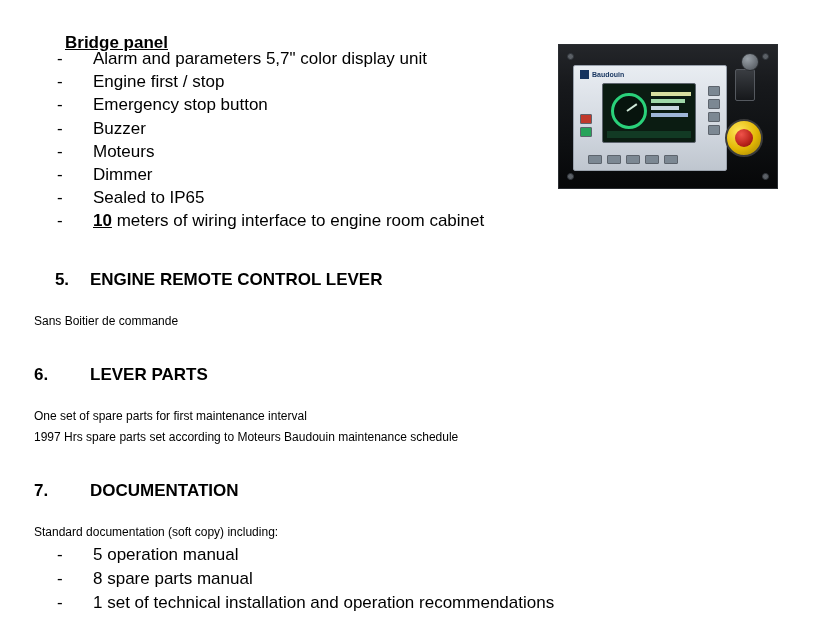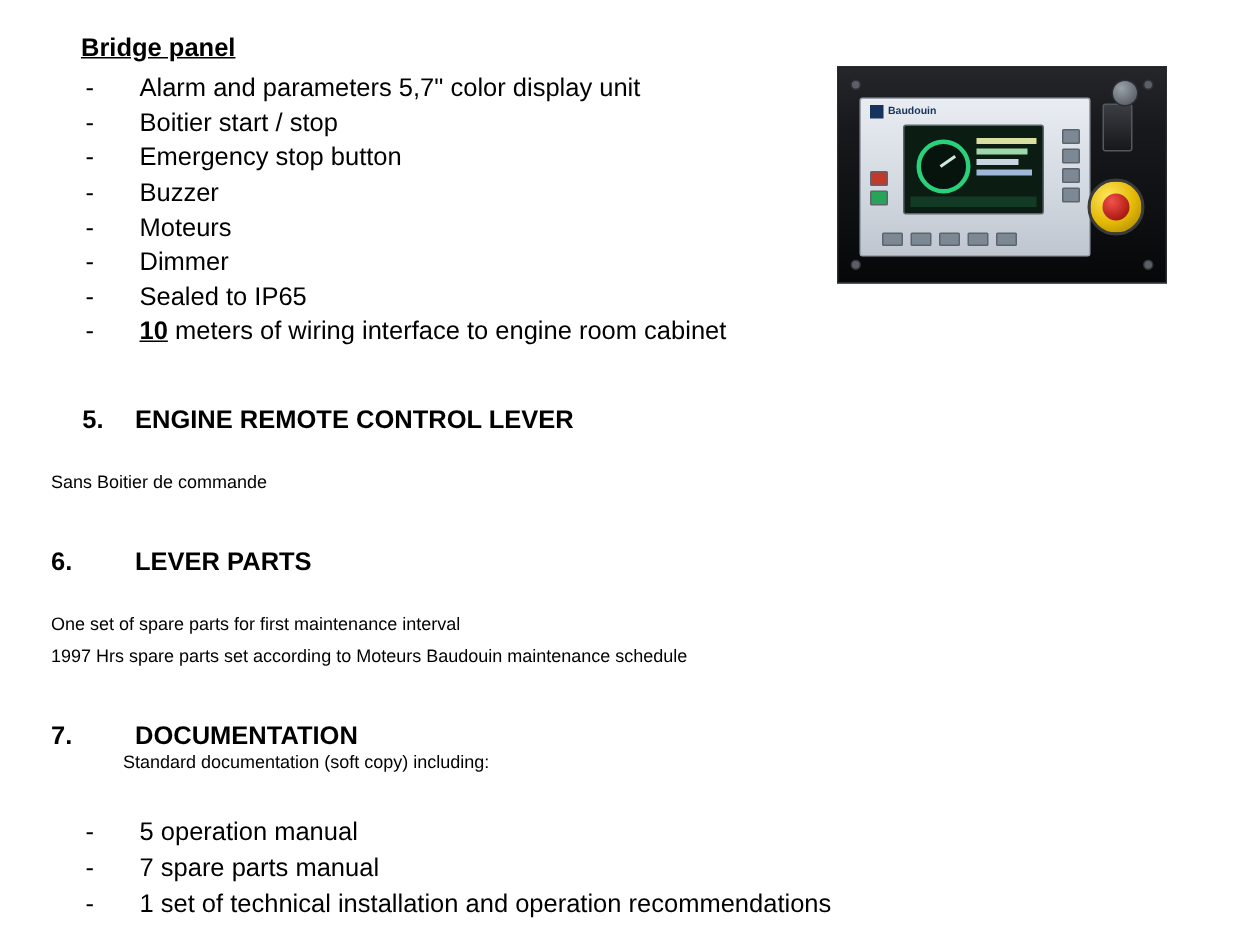--- a/index.html
+++ b/index.html
@@ -18,21 +18,21 @@
   .page {
     position: relative;
     width: 831px;
     height: 623px;
   }
 
   .section-heading {
     font-size: 17px;
     font-weight: bold;
     text-decoration: underline;
-    margin: 4px;
+    margin: 15px;
   }
 
   .bridge-heading-wrap {
     position: absolute;
     left: 50px;
     top: 18px;
   }
 
   .bullet-list {
     position: absolute;
@@ -283,21 +283,21 @@
     <div class="section-heading">Bridge panel</div>
   </div>
 
   <ul class="bullet-list">
     <li>
       <span class="bullet-dash">-</span>
       <span class="bullet-text">Alarm and parameters 5,7" color display unit</span>
     </li>
     <li>
       <span class="bullet-dash">-</span>
-      <span class="bullet-text">Boitier start / stop</span>
+      <span class="bullet-text">Engine first / stop</span>
     </li>
     <li>
       <span class="bullet-dash">-</span>
       <span class="bullet-text">Emergency stop button</span>
     </li>
     <li>
       <span class="bullet-dash">-</span>
       <span class="bullet-text">Buzzer</span>
     </li>
     <li>
@@ -376,30 +376,30 @@
 
   <div class="num-heading" style="left:34px; top:365px;">
     <span class="num">6.</span><span>LEVER PARTS</span>
   </div>
   <div class="para" style="left:34px; top:406px;">One set of spare parts for first maintenance interval
 1997 Hrs spare parts set according to Moteurs Baudouin maintenance schedule</div>
 
   <div class="num-heading" style="left:34px; top:481px;">
     <span class="num">7.</span><span>DOCUMENTATION</span>
   </div>
-  <div class="para" style="left:34px; top:498px;margin-left:48px;">Standard documentation  (soft copy)  including:</div>
+  <div class="para" style="left:34px; top:522px;">Standard documentation  (soft copy)  including:</div>
 
   <ul class="doc-list">
     <li>
       <span class="bullet-dash">-</span>
       <span class="bullet-text">5 operation manual</span>
     </li>
     <li>
       <span class="bullet-dash">-</span>
-      <span class="bullet-text">7 spare parts manual</span>
+      <span class="bullet-text">8 spare parts manual</span>
     </li>
     <li>
       <span class="bullet-dash">-</span>
       <span class="bullet-text">1 set of technical installation and operation recommendations</span>
     </li>
   </ul>
 
 </div>
 
 </body></html>

